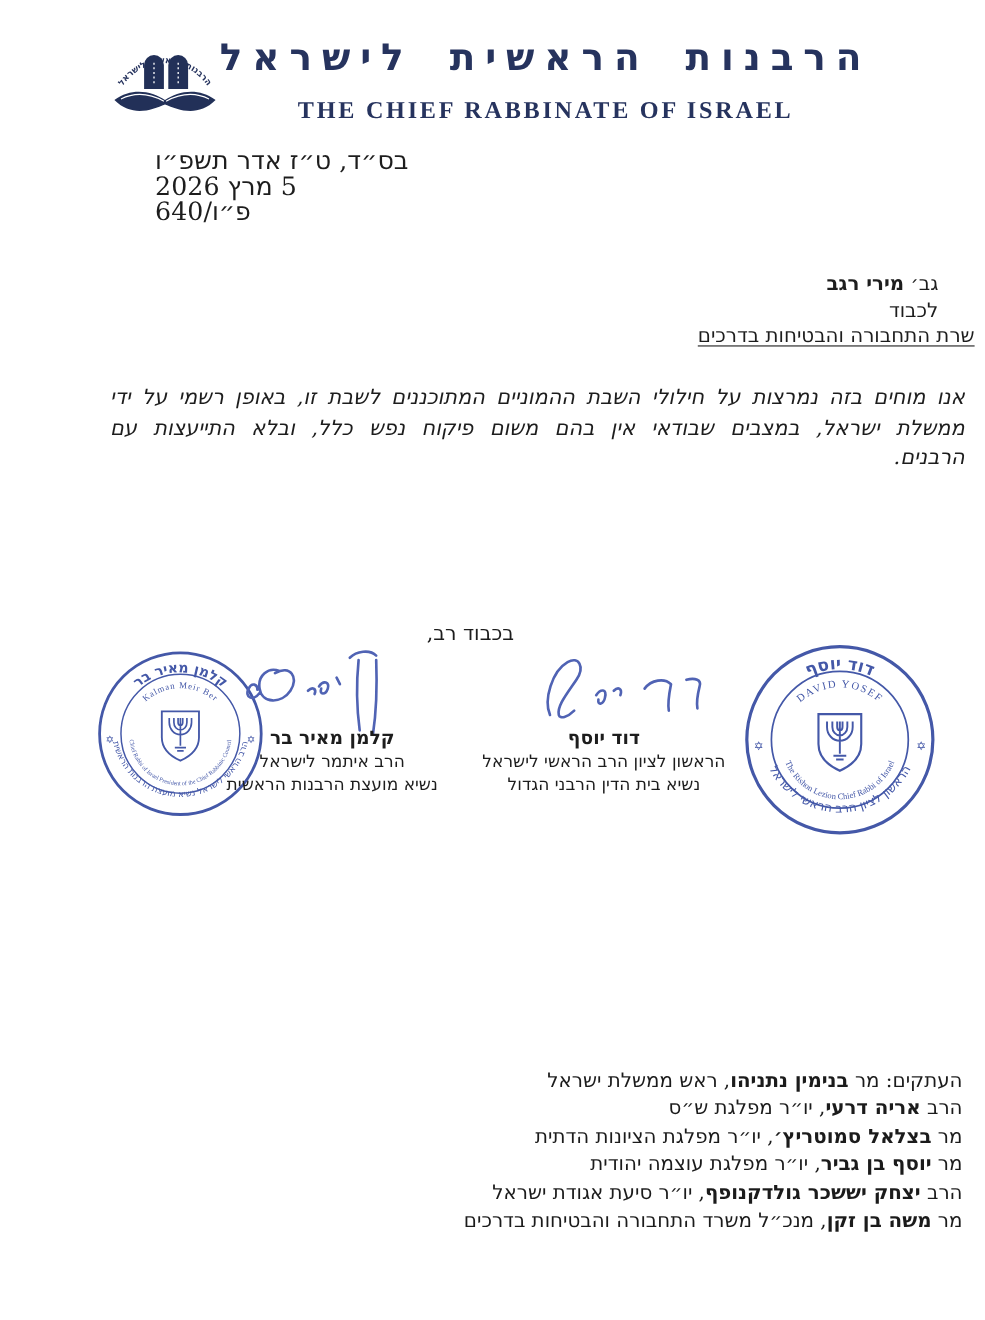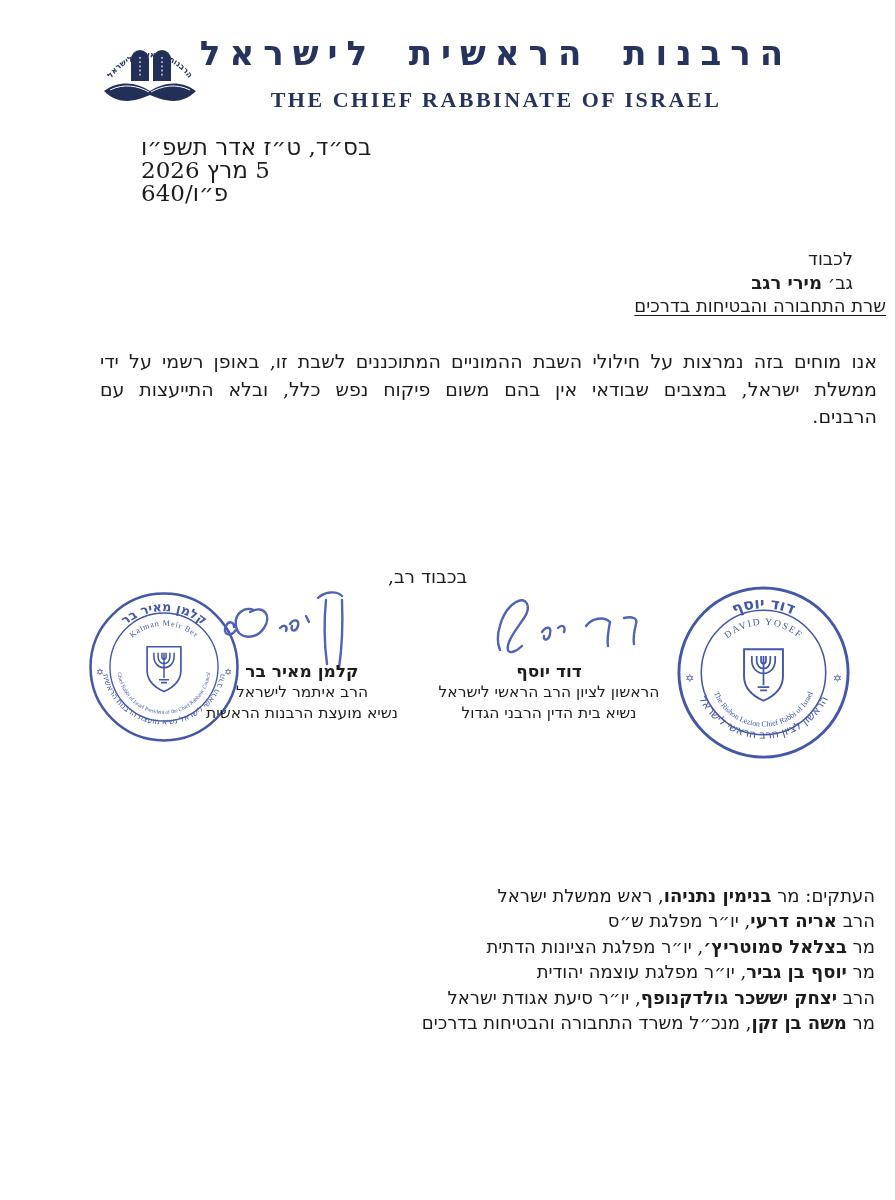--- a/index.html
+++ b/index.html
@@ -15,37 +15,37 @@
             color:#26335e;letter-spacing:2.5px;margin-top:14px;}
   
   .date-block{position:absolute;left:141px;top:136px;text-align:left;font-size:23px;line-height:23px;}
   
   .addressee{position:absolute;right:9px;top:247px;text-align:right;font-size:18px;line-height:23.5px;}
   .addr-inset{margin-right:33px;}
   .addr-name{font-weight:bold;}
   .addr-title{text-decoration:underline;text-underline-offset:3px;}
   
   .body-par{position:absolute;left:100px;width:777px;top:348px;font-size:19px;line-height:27.5px;}
-  .body-line{text-align:justify;text-align-last:justify;}
+  .body-line{text-align:justify;text-align-last:justify;font-style:italic;}
   .body-line.last{text-align-last:right;}
   
   .closing{position:absolute;left:388px;top:566px;font-size:18.5px;}
   .seal{position:absolute;}
   .seal-right{left:676px;top:585px;}
   .seal-left{left:88px;top:591px;}
   .handwriting{position:absolute;}
   .hw-right{left:486px;top:592px;}
   .hw-left{left:206px;top:584px;}
   .sig-text{position:absolute;text-align:center;}
   .sig-text-right{left:424px;top:661px;width:250px;}
   .sig-text-left{left:202px;top:661px;width:200px;}
   .sig-name{font-weight:bold;font-size:17px;line-height:21px;}
   .sig-title{font-size:15.5px;line-height:21px;}
   
-  .cc-list{position:absolute;right:20px;top:883px;text-align:right;font-size:18px;line-height:25.4px;color:#1b1b1b;}
+  .cc-list{position:absolute;right:20px;top:970px;text-align:right;font-size:18px;line-height:25.4px;color:#1b1b1b;}
   .cc-name{font-weight:bold;}
   .seal-he{font-family:"DejaVu Sans",sans-serif;}
   .seal-en{font-family:"Liberation Serif",serif;}
 </style>
 </head>
 <body>
 
 <div class="page" dir="rtl">
 
   <svg class="logo" width="112" height="92" viewBox="0 0 112 92">
@@ -68,25 +68,25 @@
     <div class="title-en">THE CHIEF RABBINATE OF ISRAEL</div>
   </div>
 
   <div class="date-block">
     <div>בס״ד, ט״ז אדר תשפ״ו</div>
     <div>5 מרץ 2026</div>
     <div>פ״ו/640</div>
   </div>
 
   <div class="addressee">
-    <div class="addr-inset">לכבוד</div>
     <div class="addr-inset">
       <span>גב׳</span>
       <span class="addr-name">מירי רגב</span>
     </div>
+    <div class="addr-inset">לכבוד</div>
     <div class="addr-title">שרת התחבורה והבטיחות בדרכים</div>
   </div>
 
   <div class="body-par">
     <div class="body-line">אנו מוחים בזה נמרצות על חילולי השבת ההמוניים המתוכננים לשבת זו, באופן רשמי על ידי</div>
     <div class="body-line">ממשלת ישראל, במצבים שבודאי אין בהם משום פיקוח נפש כלל, ובלא התייעצות עם</div>
     <div class="body-line last">הרבנים.</div>
   </div>
 
   <div class="closing">בכבוד רב,</div>

